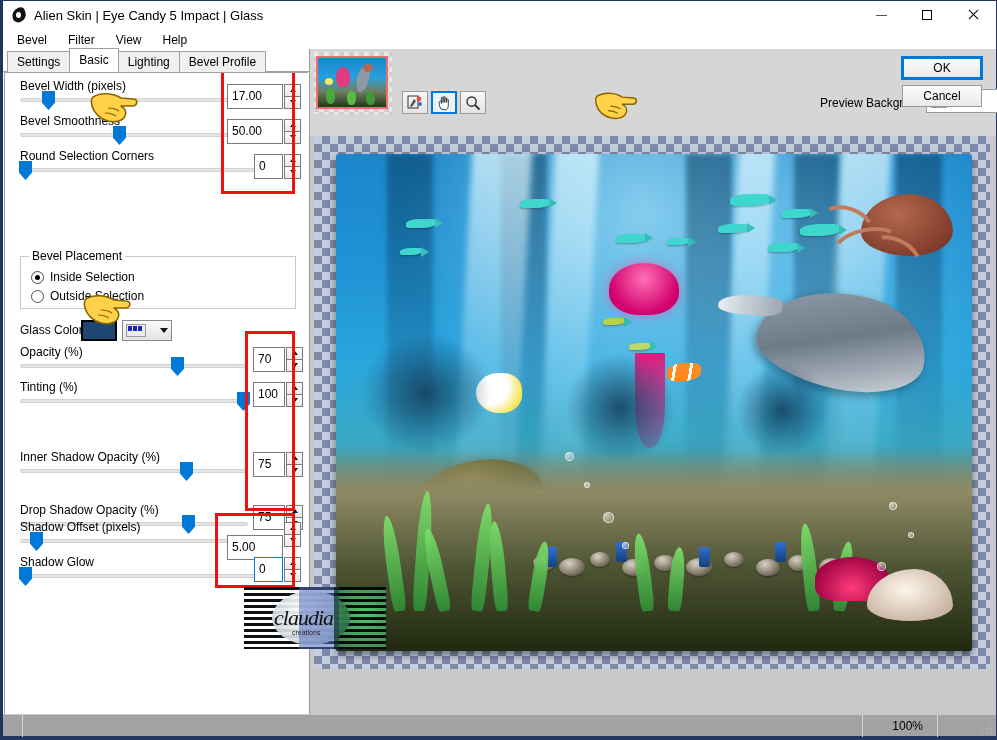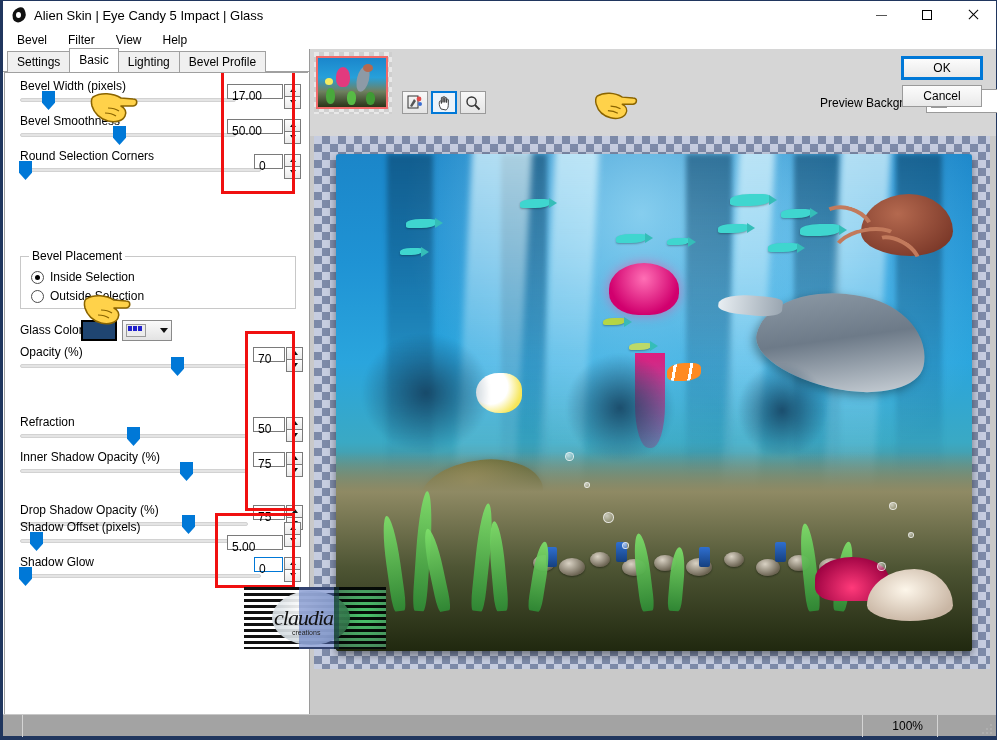--- a/index.html
+++ b/index.html
@@ -191,21 +191,21 @@
   .slider-thumb {
     position: absolute;
     top: 12px;
     width: 13px;
     height: 19px;
     background: #0078d7;
     clip-path: polygon(0 0, 100% 0, 100% 62%, 50% 100%, 0 62%);
   }
   .num-field {
     position: absolute;
-    height: 15px;
+    height: 25px;
     border: 1px solid #7a7a7a;
     background: #fff;
     font-size: 12px;
     color: #000;
     padding-left: 4px;
     line-height: 23px;
     text-align: left;
   }
   .num-field.focused { border: 1px solid #0078d7; }
   .spinner {
@@ -821,35 +821,35 @@
           <div class="spinner" style="left:281px; top:2px">
             <div class="spin-btn">
                 <span class="arrow-up"></span>
               </div>
             <div class="spin-btn">
                 <span class="arrow-dn"></span>
               </div>
           </div>
         </div>
 
-
-        <div class="ctrl-row" style="top:342px">
-          <div class="ctrl-label">Refraction</div>
+        <div class="ctrl-row" style="top:307px">
+          <div class="ctrl-label">Tinting (%)</div>
           <div class="slider-track" style="width:228px"></div>
-          <div class="slider-thumb" style="left:122px"></div>
-          <div class="num-field" style="left:248px; top:2px; width:32px">50</div>
+          <div class="slider-thumb" style="left:232px"></div>
+          <div class="num-field" style="left:248px; top:2px; width:32px">100</div>
           <div class="spinner" style="left:281px; top:2px">
             <div class="spin-btn">
                 <span class="arrow-up"></span>
               </div>
             <div class="spin-btn">
                 <span class="arrow-dn"></span>
               </div>
           </div>
         </div>
+
 
         <div class="ctrl-row" style="top:377px">
           <div class="ctrl-label">Inner Shadow Opacity (%)</div>
           <div class="slider-track" style="width:228px"></div>
           <div class="slider-thumb" style="left:175px"></div>
           <div class="num-field" style="left:248px; top:2px; width:32px">75</div>
           <div class="spinner" style="left:281px; top:2px">
             <div class="spin-btn">
                 <span class="arrow-up"></span>
               </div>

